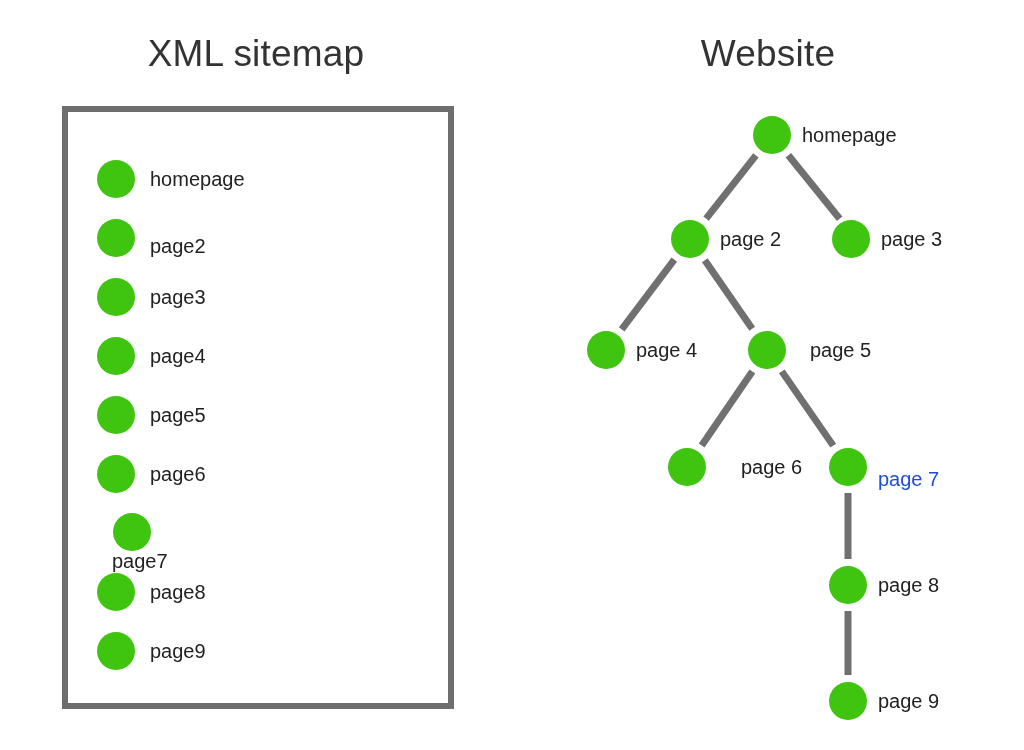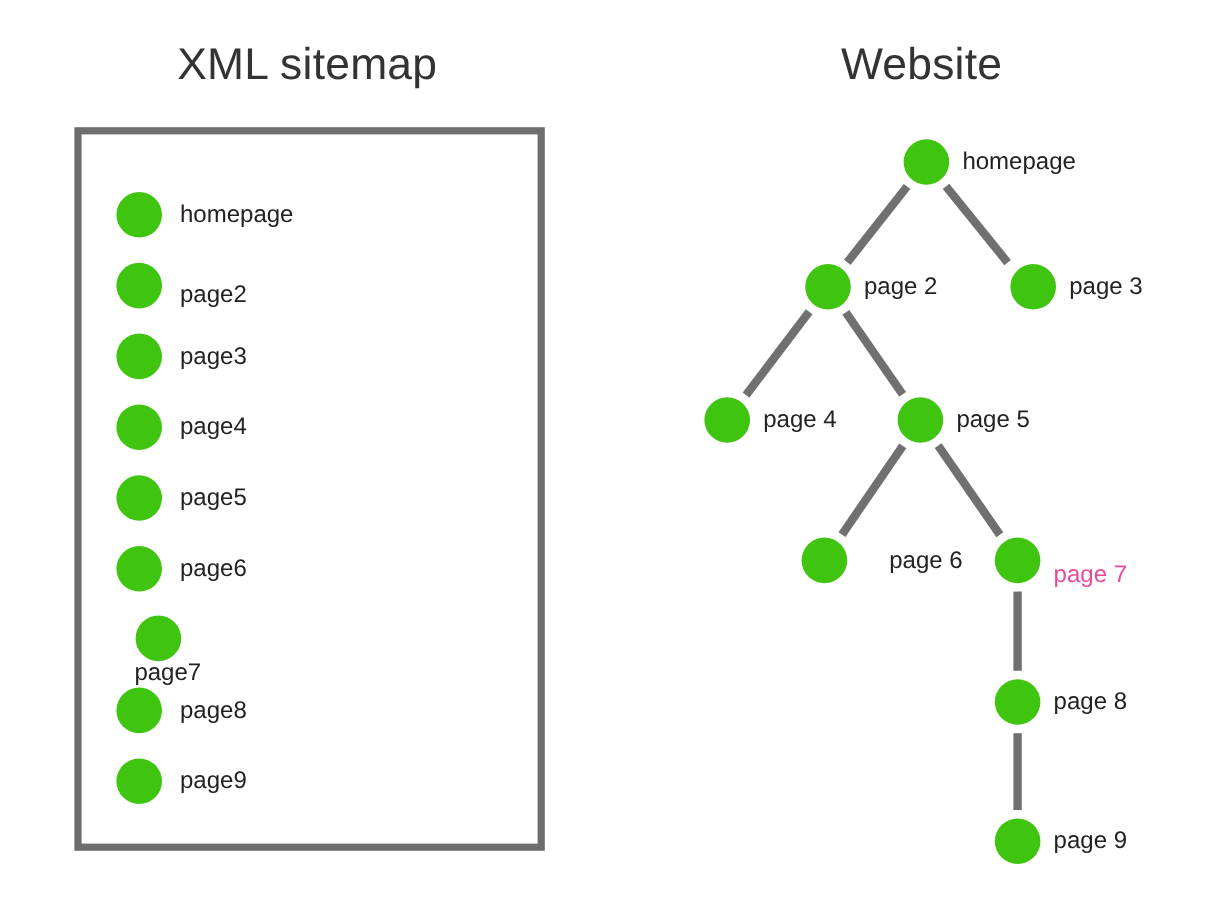--- a/index.html
+++ b/index.html
@@ -179,39 +179,39 @@
       <line x1="336" y1="611" x2="336" y2="675" stroke="#707070" stroke-width="7" stroke-linecap="butt"></line>
     </svg>
 <div class="tree-node" style="left: 241px; top: 116px;">
       <span class="node-dot" style="background: rgb(63, 196, 15);"></span>
       <span class="node-label" style="color: rgb(34, 34, 34);">homepage</span>
     </div>
     <div class="tree-node" style="left: 159px; top: 220px;">
       <span class="node-dot" style="background: rgb(63, 196, 15);"></span>
       <span class="node-label" style="color: rgb(34, 34, 34);">page 2</span>
     </div>
-    <div class="tree-node" style="left: 330px; top: 220px; justify-content: flex-end;">
+    <div class="tree-node" style="left: 320px; top: 220px; justify-content: flex-end;">
       <span class="node-dot" style="background: rgb(63, 196, 15);"></span>
       <span class="node-label" style="color: rgb(34, 34, 34);">page 3</span>
     </div>
     <div class="tree-node" style="left: 75px; top: 331px; align-items: center;">
       <span class="node-dot" style="background: rgb(63, 196, 15);"></span>
       <span class="node-label" style="color: rgb(34, 34, 34);">page 4</span>
     </div>
-    <div class="tree-node" style="left: 236px; top: 331px;">
+    <div class="tree-node" style="left: 236px; top: 331px; gap: 13px;">
       <span class="node-dot" style="background: rgb(63, 196, 15);"></span>
       <span class="node-label" style="color: rgb(34, 34, 34);">page 5</span>
     </div>
     <div class="tree-node" style="left: 156px; top: 448px; gap: 24px;">
       <span class="node-dot" style="background: rgb(63, 196, 15);"></span>
       <span class="node-label" style="color: rgb(34, 34, 34);">page 6</span>
     </div>
     <div class="tree-node" style="left: 317px; top: 448px;">
       <span class="node-dot" style="background: rgb(63, 196, 15);"></span>
-      <span class="node-label" style="color: #ec4899; margin-top: 24px;">page 7</span>
+      <span class="node-label" style="color: #1d4ed8; margin-top: 24px;">page 7</span>
     </div>
     <div class="tree-node" style="left: 317px; top: 566px;">
       <span class="node-dot" style="background: rgb(63, 196, 15);"></span>
       <span class="node-label" style="color: rgb(34, 34, 34);">page 8</span>
     </div>
     <div class="tree-node" style="left: 317px; top: 682px;">
       <span class="node-dot" style="background: rgb(63, 196, 15);"></span>
       <span class="node-label" style="color: rgb(34, 34, 34);">page 9</span>
     </div>
   </div>

